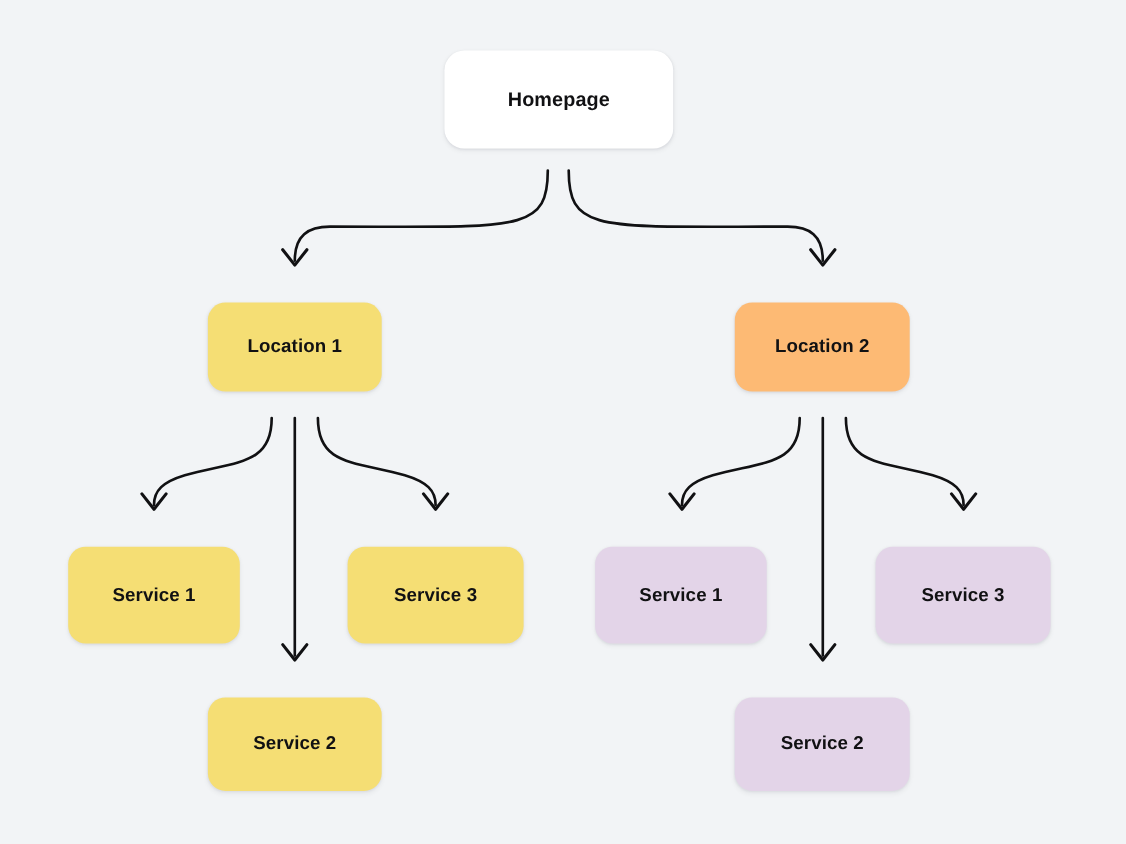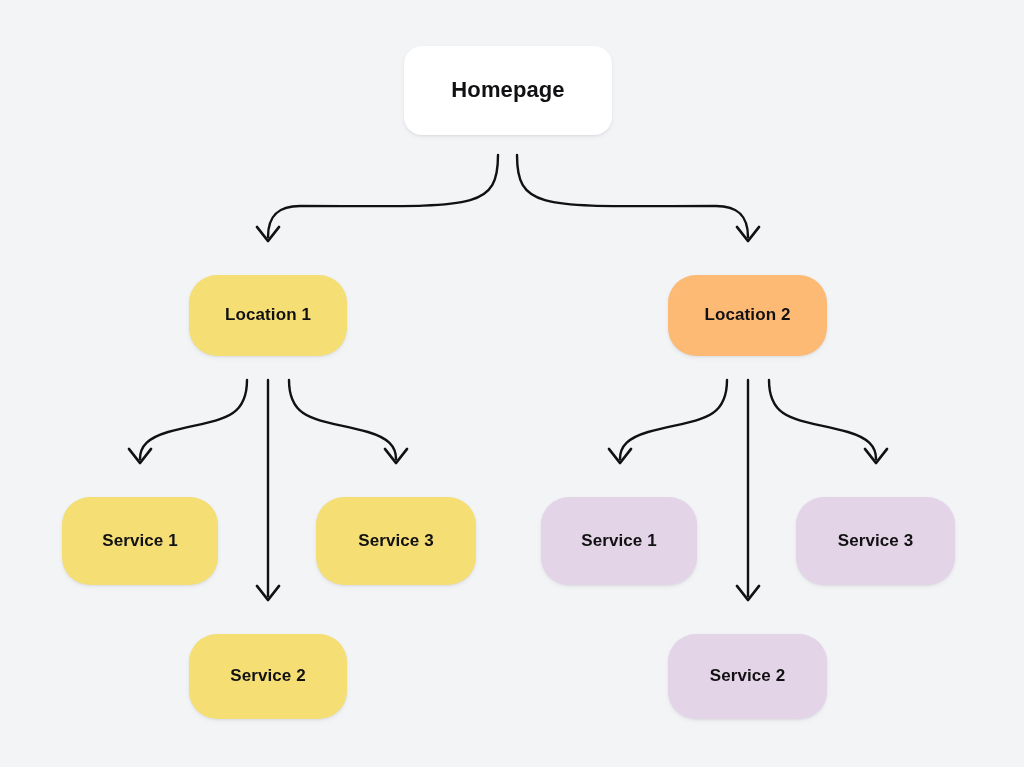--- a/index.html
+++ b/index.html
@@ -27,39 +27,39 @@
     width: 1024px;
     height: 767px;
     pointer-events: none;
   }
   .node {
     position: absolute;
     display: flex;
     align-items: center;
     justify-content: center;
     box-sizing: border-box;
-    border-radius: 28px;
+    border-radius: 16px;
     box-shadow: 0 2px 5px rgba(20, 20, 40, 0.055),
                 0 1px 2px rgba(20, 20, 40, 0.05);
     text-align: center;
     user-select: none;
   }
   .node-label {
     font-weight: bold;
     font-size: 17px;
     letter-spacing: 0.1px;
     line-height: 1.1;
     color: #111113;
     white-space: nowrap;
   }
   .node.root {
     border-radius: 18px;
   }
   .node.root .node-label {
-    font-size: 22px;
+    font-size: 18px;
   }
 </style>
 </head>
 <body style="background: rgb(242, 244, 246);">
 
 <div id="diagram-canvas" style="background: rgb(242, 244, 246);">
 
   <svg id="connectors" viewBox="0 0 1024 767" width="1024" height="767" xmlns="http://www.w3.org/2000/svg" aria-hidden="true">
       <g>
         <path d="M 498 155 C 498 212 470 206 300 206 C 280 206 268 214 268 237" fill="none" stroke="#111113" stroke-width="2.4" stroke-linecap="round" stroke-linejoin="round"></path>

